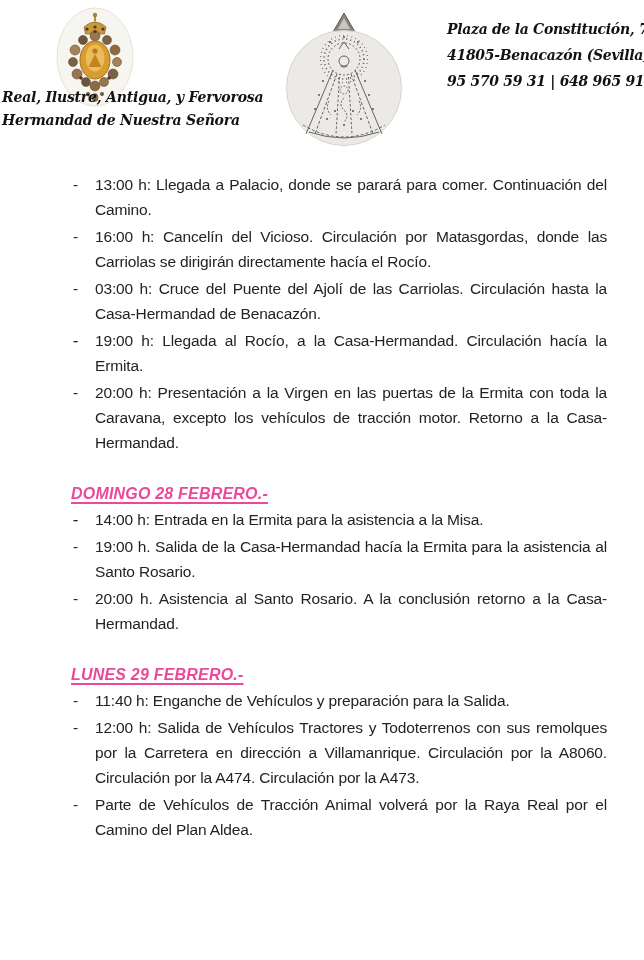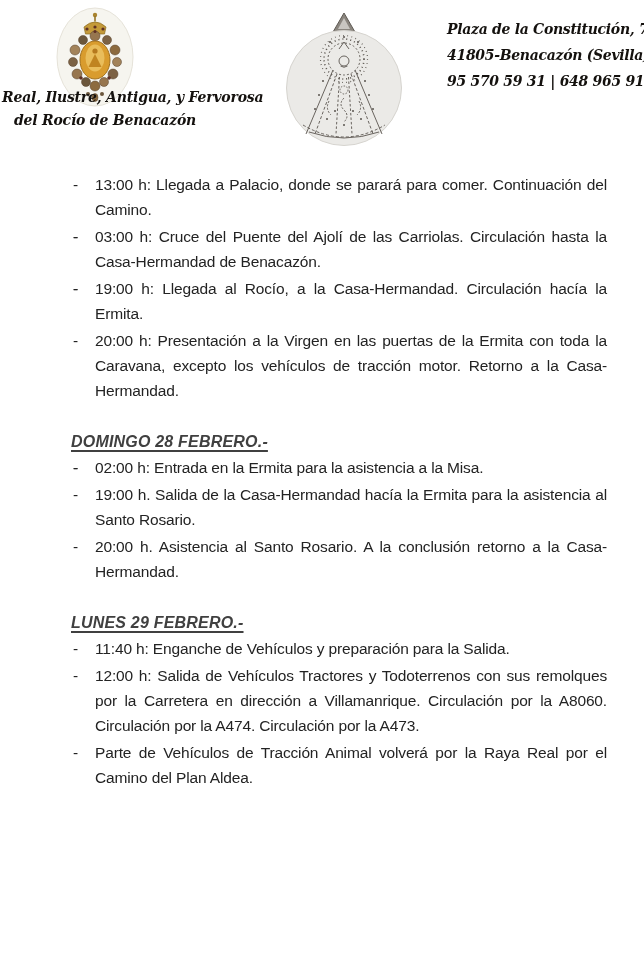--- a/index.html
+++ b/index.html
@@ -32,21 +32,21 @@
     font-size:14px; line-height:26px;
     color:#14110e; letter-spacing:-0.3px;
     white-space:nowrap;
   }
 
   
   .schedule { position:absolute; left:71px; top:172px; width:536px; }
   .heading {
     margin:30px 0 4px 0;
     font-size:16px; font-style:italic; font-weight:700;
-    color:#404040; letter-spacing:0.2px;
+    color:#ec4899; letter-spacing:0.2px;
     text-decoration:underline;
     text-decoration-thickness:1.5px;
     text-underline-offset:3px;
   }
   .item {
     position:relative;
     padding-left:24px;
     margin-bottom:2px;
     text-align:justify;
     font-size:15.5px; line-height:25px;
@@ -94,21 +94,21 @@
       <circle cx="39" cy="44" r="2.6" fill="#b5791e"></circle>
       <path d="M39 47 L45.5 60 L32.5 60 Z" fill="#c08420"></path>
 
       <circle cx="32" cy="87" r="2" fill="#6b563b"></circle>
       <circle cx="46" cy="87" r="2" fill="#6b563b"></circle>
       <ellipse cx="39" cy="90.5" rx="3" ry="4" fill="#8d6b3f" stroke="#54412c" stroke-width="0.5"></ellipse>
     </svg>
 
     <div class="org-name">
       <div>Real, Ilustre, Antigua, y Fervorosa</div>
-      <div>del Rocío de Benacazón</div>
+      <div>Hermandad de Nuestra Señora</div>
     </div>
 
     <svg class="medallion" viewBox="0 0 118 140" aria-hidden="true">
       <polygon points="59,2 48,21 70,21" fill="#8a857e" stroke="#5f5a54" stroke-width="1"></polygon>
       <polygon points="59,7 53,18 65,18" fill="#c9c6c1"></polygon>
       <circle cx="59" cy="77" r="57.5" fill="#ebeae7" stroke="#d6d4cf" stroke-width="1"></circle>
       <g stroke="#5a554f" fill="none" stroke-width="0.9">
 
         <circle cx="59" cy="48" r="16" stroke-dasharray="2 2"></circle>
         <circle cx="59" cy="48" r="20" stroke-dasharray="1 3" stroke-width="1.6"></circle>
@@ -161,20 +161,21 @@
 
   <main class="schedule">
 
     <section>
       <div class="item">
         <span class="bullet">-</span>
         <span>13:00 h: Llegada a Palacio, donde se parará para comer. Continuación del Camino.</span>
       </div>
       <div class="item">
         <span class="bullet">-</span>
+        <span>16:00 h: Cancelín del Vicioso. Circulación por Matasgordas, donde las Carriolas se dirigirán directamente hacía el Rocío.</span>
       </div>
       <div class="item">
         <span class="bullet">-</span>
         <span>03:00 h: Cruce del Puente del Ajolí de las Carriolas. Circulación hasta la Casa-Hermandad de Benacazón.</span>
       </div>
       <div class="item">
         <span class="bullet">-</span>
       </div>
       <div class="item">
         <span class="bullet">-</span>
@@ -186,21 +187,21 @@
       </div>
     </section>
 
     <section>
       <h2 class="heading">DOMINGO 28 FEBRERO.-</h2>
       <div class="item">
         <span class="bullet">-</span>
       </div>
       <div class="item">
         <span class="bullet">-</span>
-        <span>02:00 h: Entrada en la Ermita para la asistencia a la Misa.</span>
+        <span>14:00 h: Entrada en la Ermita para la asistencia a la Misa.</span>
       </div>
       <div class="item">
         <span class="bullet">-</span>
         <span>19:00 h. Salida de la Casa-Hermandad hacía la Ermita para la asistencia al Santo Rosario.</span>
       </div>
       <div class="item">
         <span class="bullet">-</span>
         <span>20:00 h. Asistencia al Santo Rosario. A la conclusión retorno a la Casa-Hermandad.</span>
       </div>
     </section>

